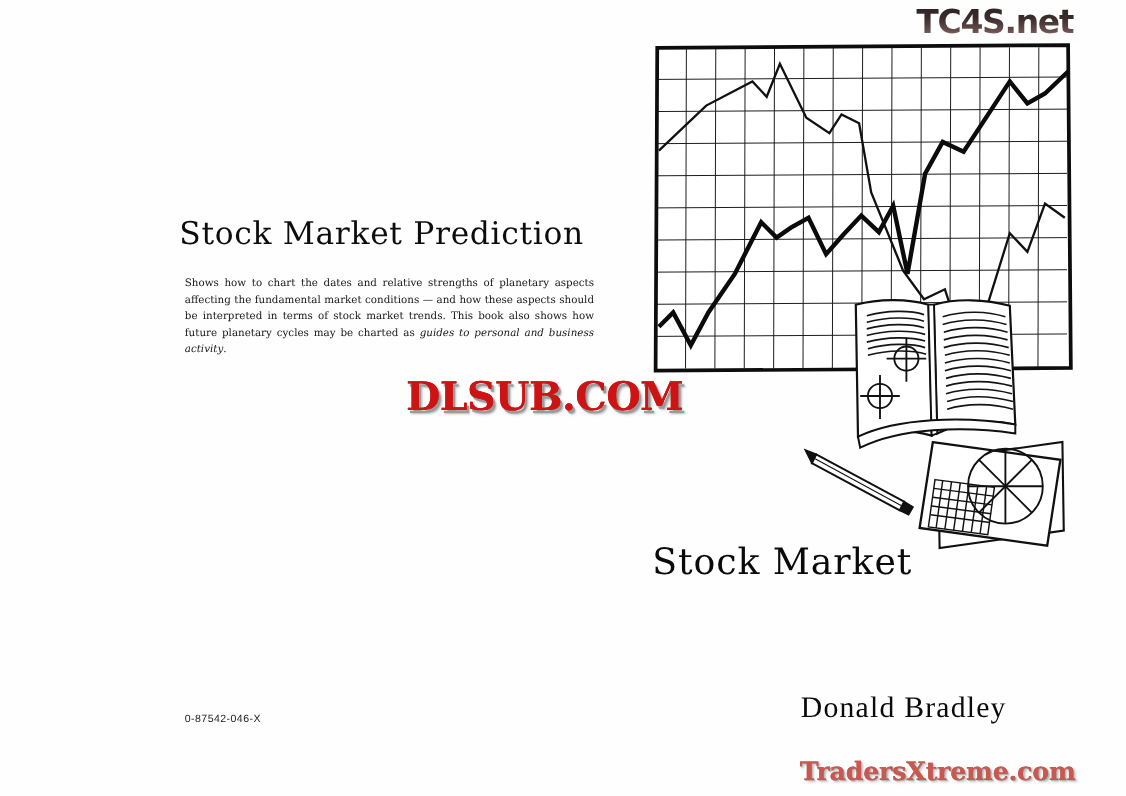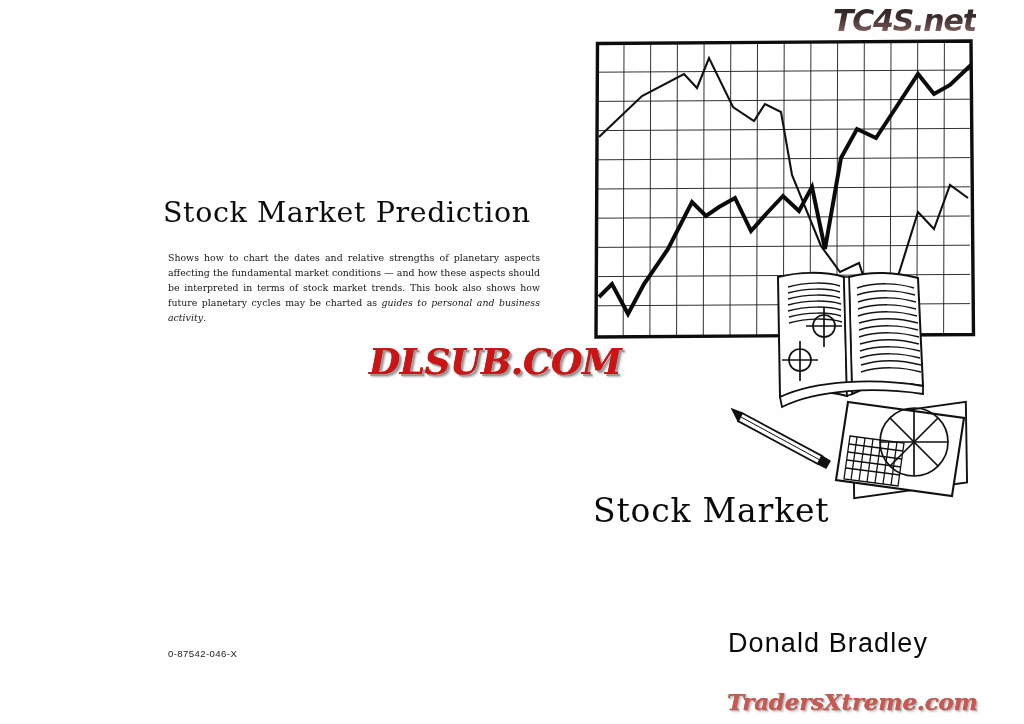--- a/index.html
+++ b/index.html
@@ -70,21 +70,21 @@
     font-family: "DejaVu Serif", serif;
     font-size: 33px;
     line-height: 49px;
     font-weight: 400;
     letter-spacing: 0.8px;
     color: #0a0a0a;
   }
   #front-author {
     position: absolute;
     left: 168px; top: 628px;
-    font-family: Liberation Sans, sans-serif;
+    font-family: Liberation Serif, serif;
     font-size: 27px;
     letter-spacing: 1.1px;
     color: #0a0a0a;
     white-space: nowrap;
   }
 
   
   #chart-illustration {
     position: absolute;
     left: 592px; top: 38px;
@@ -99,21 +99,20 @@
     width: 255px; height: 240px;
   }
   #desk-illustration svg { display: block; }
 
   
   .wm {
     position: absolute;
     font-weight: 700;
     white-space: nowrap;
     user-select: none;
-    font-style: italic;
   }
   #wm-tc4s {
     left: 833px; top: 3px;
     font-family: "DejaVu Sans", sans-serif;
     font-size: 30px;
     font-weight: 700;
     letter-spacing: -1.2px;
     background: linear-gradient(180deg,#2a2020 0%,#3a2c2c 38%,#6b4f4f 72%,#b59a9a 100%);
     -webkit-background-clip: text;
     background-clip: text;

